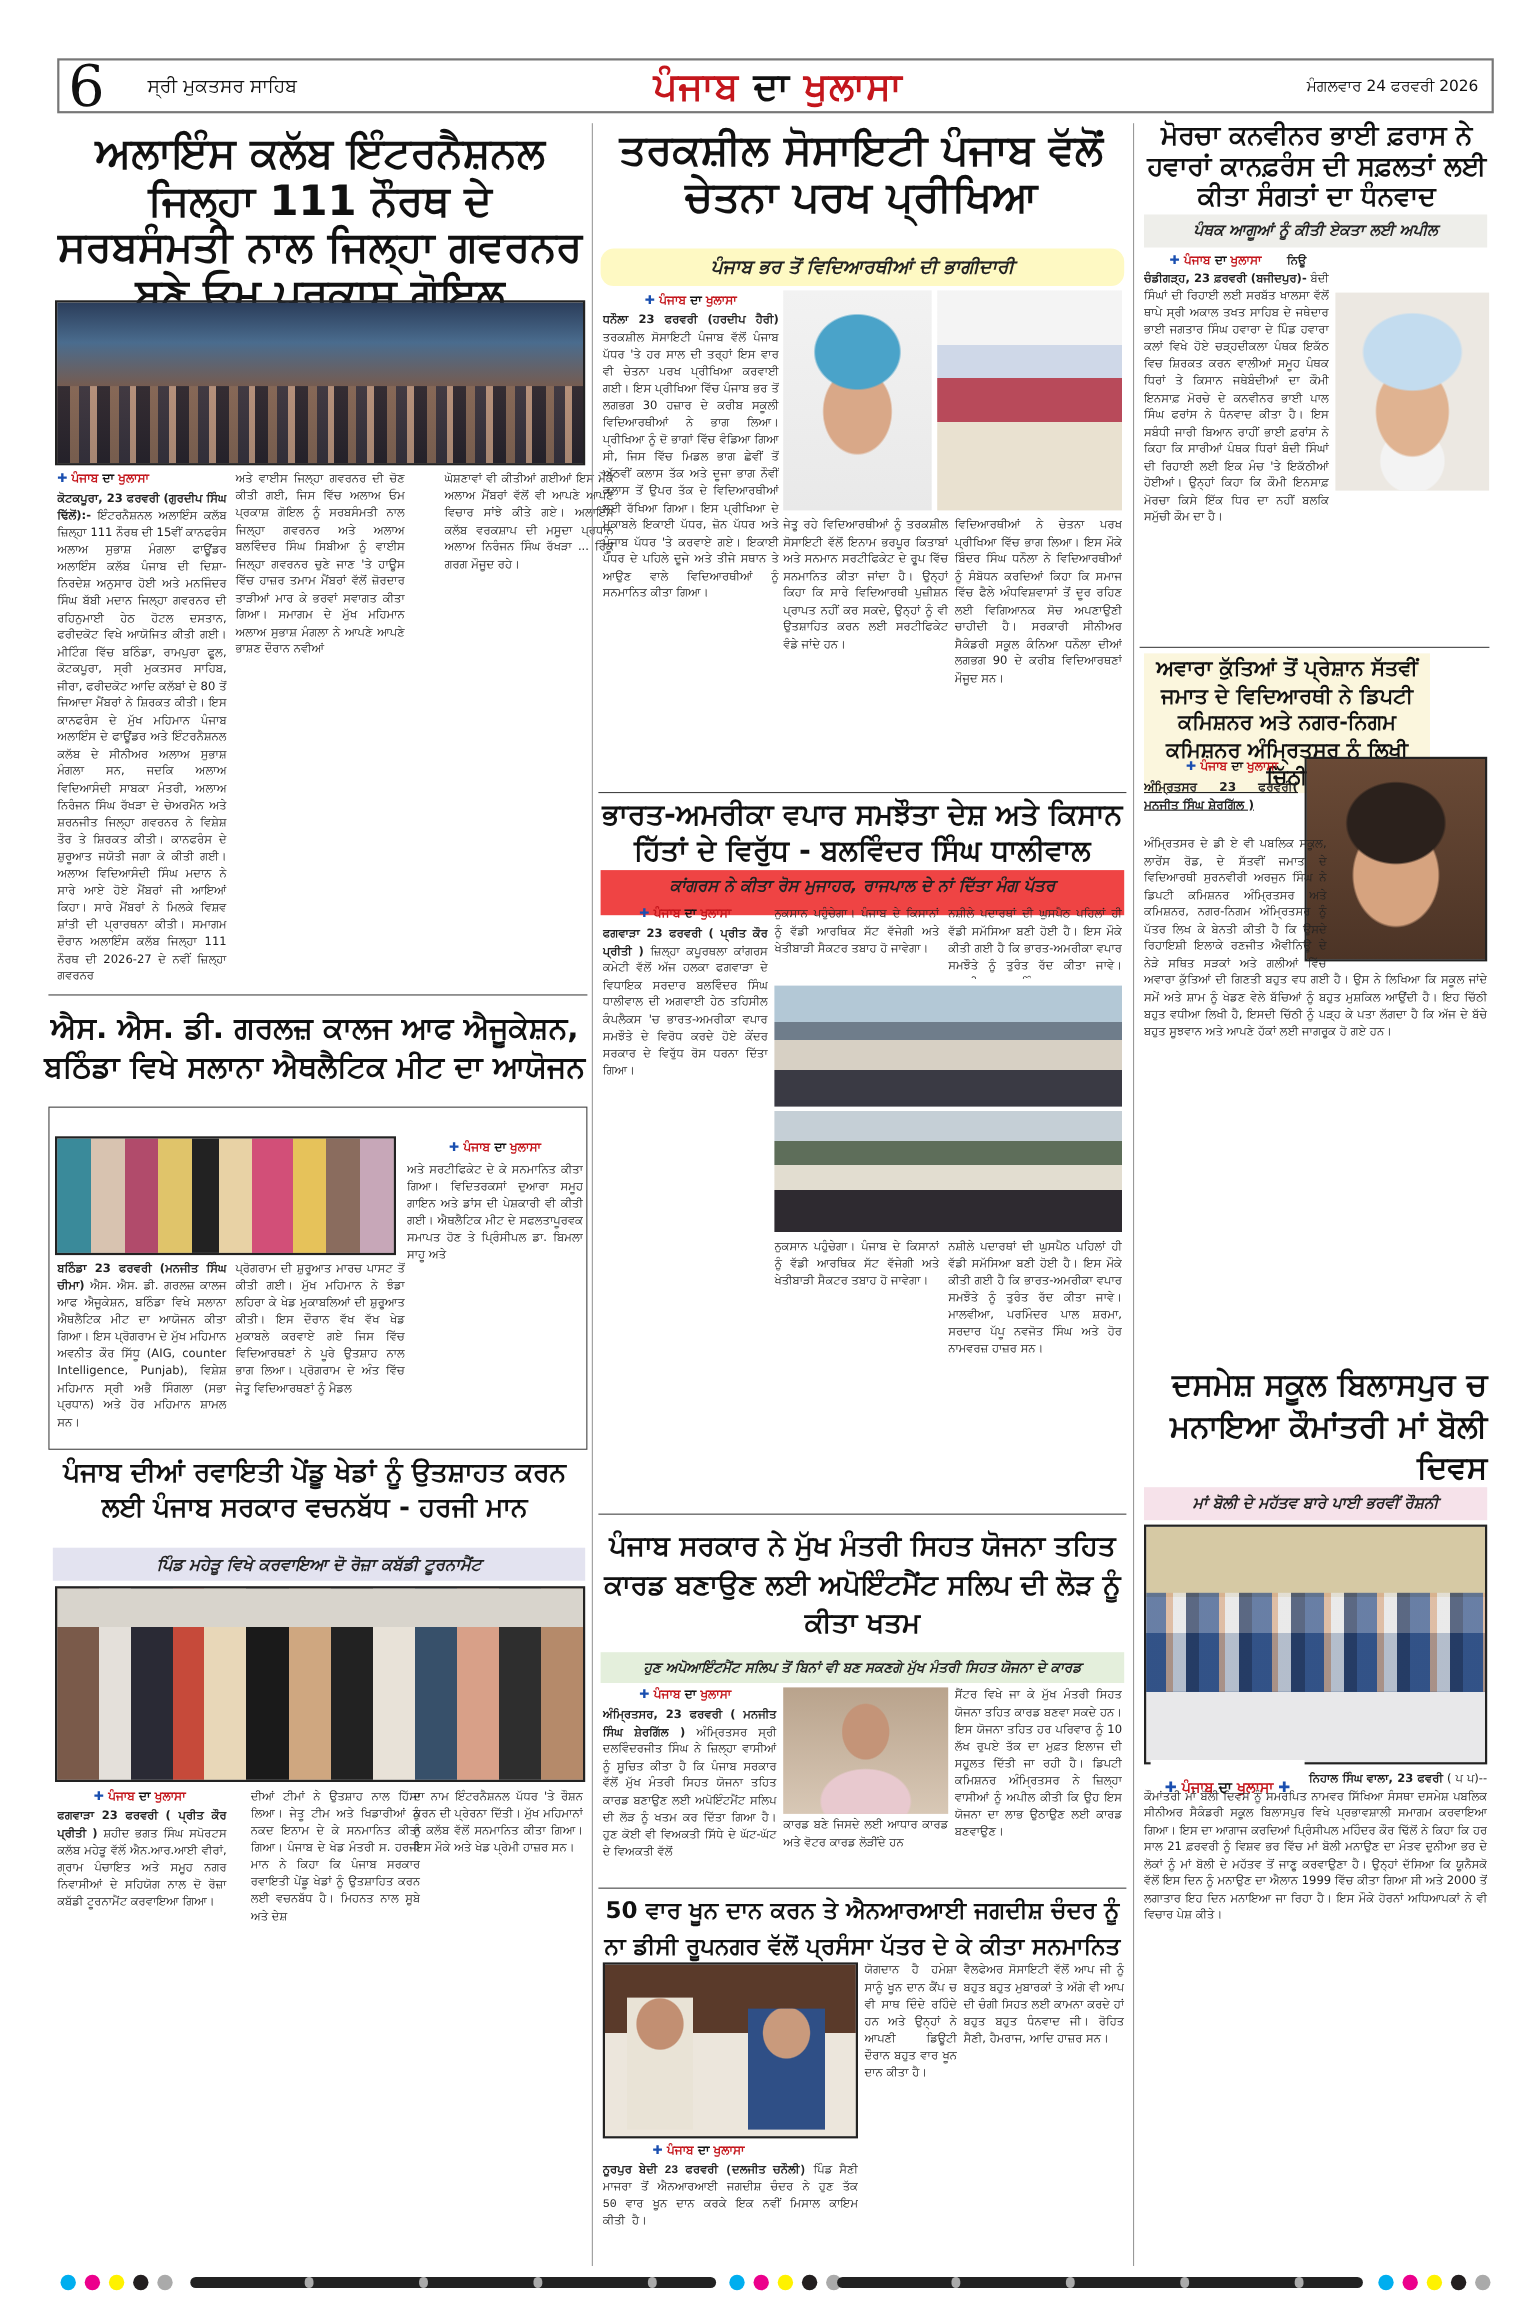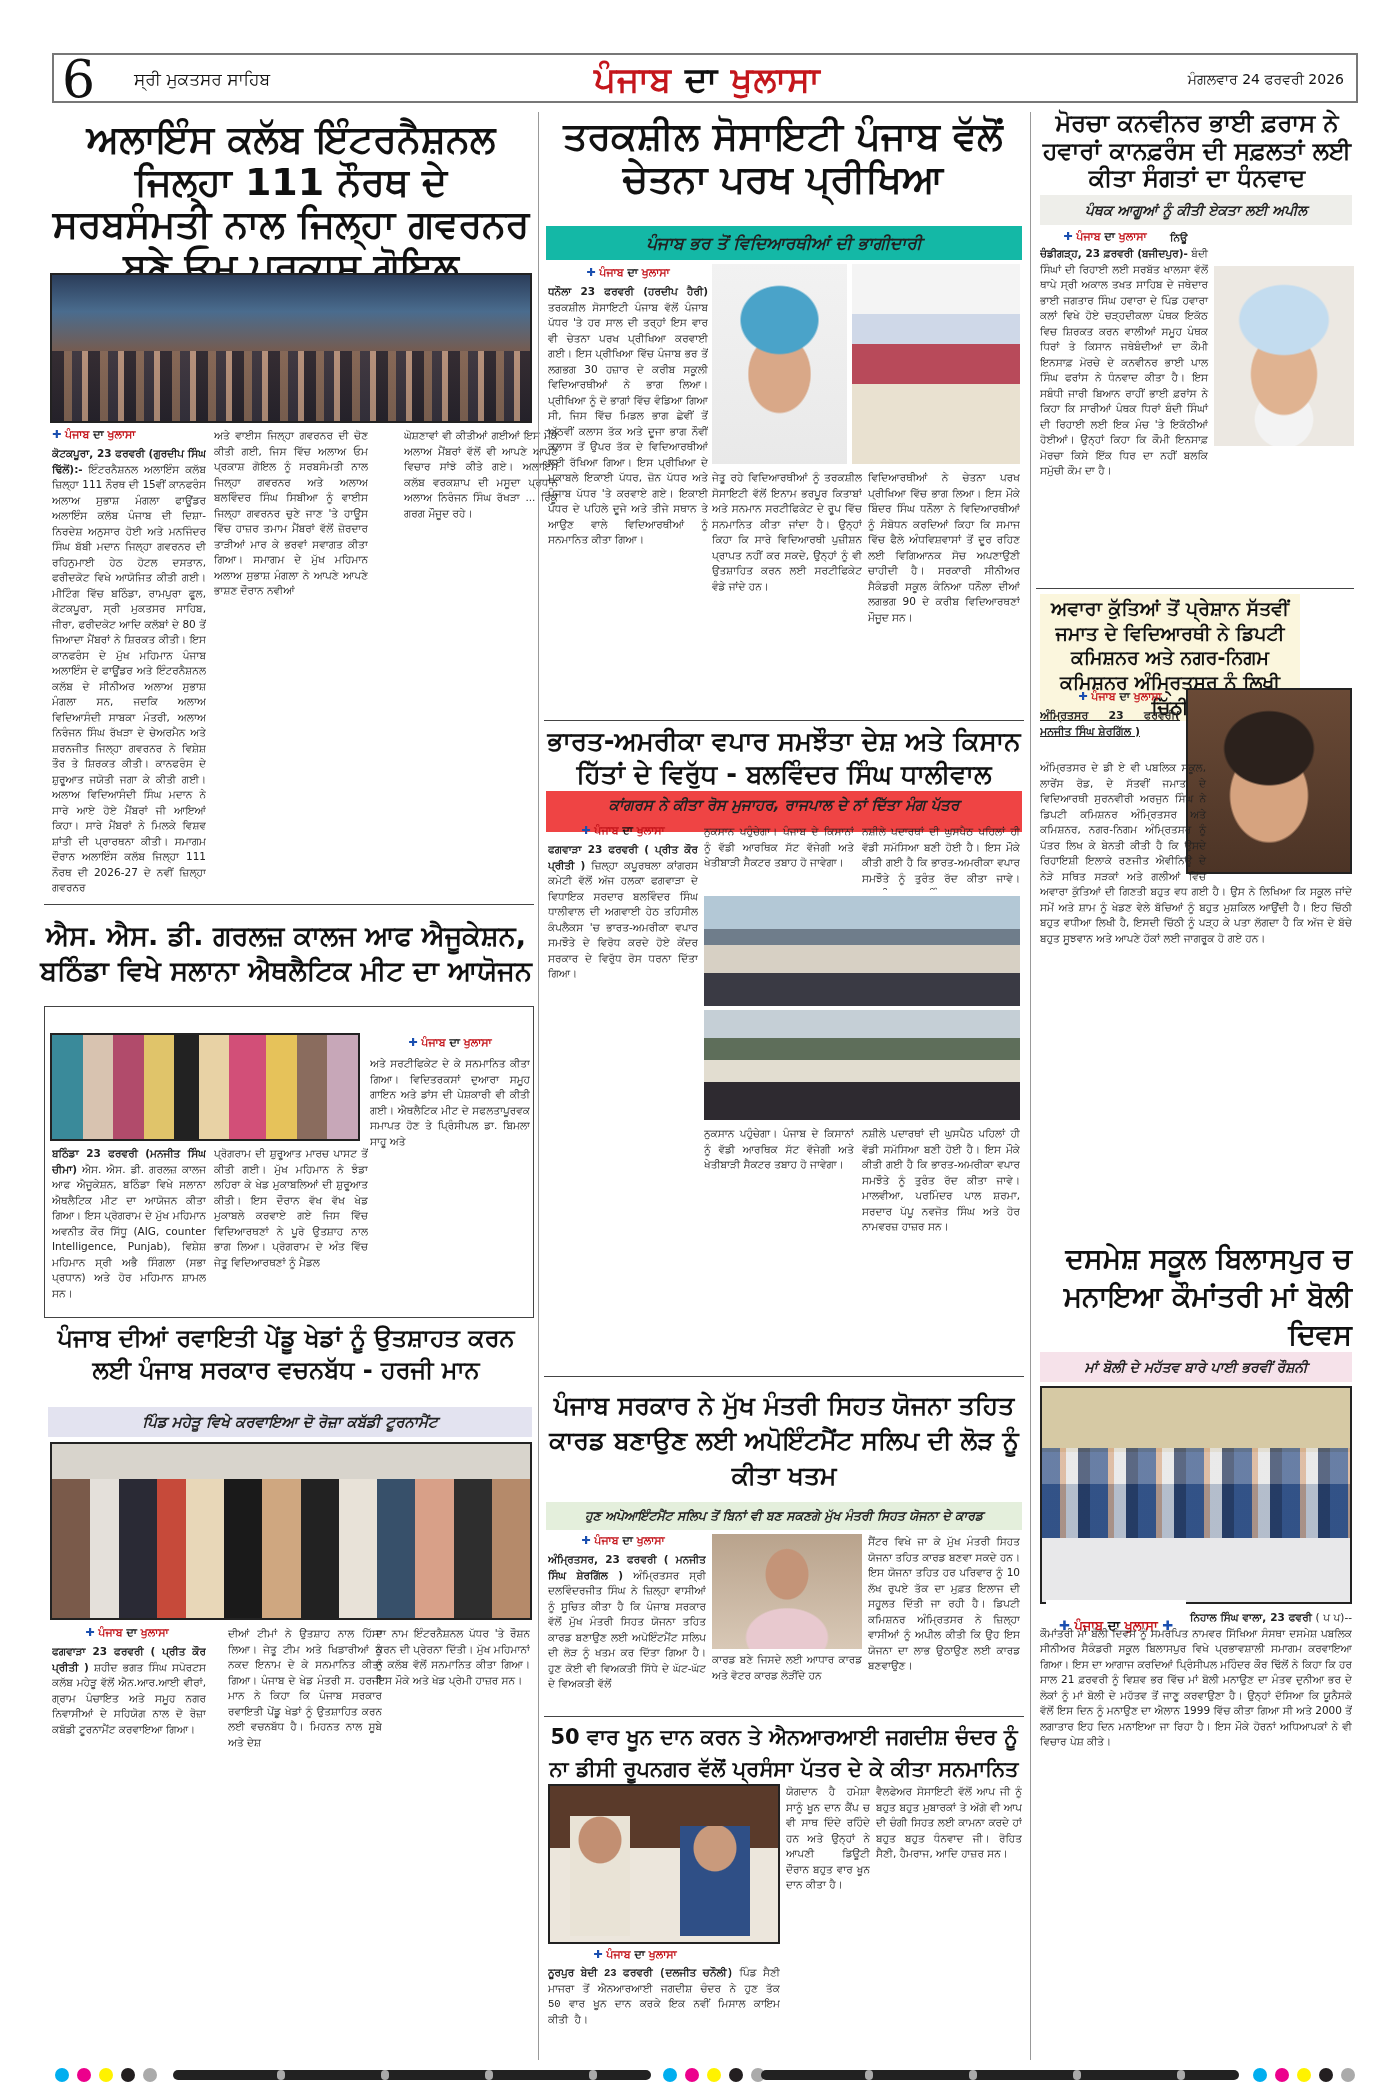--- a/index.html
+++ b/index.html
@@ -57,21 +57,21 @@
   <span>ਇੰਟਰਨੈਸ਼ਨਲ ਅਲਾਇੰਸ ਕਲੱਬ ਜ਼ਿਲ੍ਹਾ 111 ਨੌਰਥ ਦੀ 15ਵੀਂ ਕਾਨਫਰੰਸ ਅਲਾਅ ਸੁਭਾਸ਼ ਮੰਗਲਾ ਫਾਊਂਡਰ ਅਲਾਇੰਸ ਕਲੱਬ ਪੰਜਾਬ ਦੀ ਦਿਸ਼ਾ-ਨਿਰਦੇਸ਼ ਅਨੁਸਾਰ ਹੋਈ ਅਤੇ ਮਨਜਿੰਦਰ ਸਿੰਘ ਬੱਬੀ ਮਦਾਨ ਜਿਲ੍ਹਾ ਗਵਰਨਰ ਦੀ ਰਹਿਨੁਮਾਈ ਹੇਠ ਹੋਟਲ ਦਸਤਾਨ, ਫਰੀਦਕੋਟ ਵਿਖੇ ਆਯੋਜਿਤ ਕੀਤੀ ਗਈ। ਮੀਟਿੰਗ ਵਿੱਚ ਬਠਿੰਡਾ, ਰਾਮਪੁਰਾ ਫੂਲ, ਕੋਟਕਪੂਰਾ, ਸ੍ਰੀ ਮੁਕਤਸਰ ਸਾਹਿਬ, ਜੀਰਾ, ਫਰੀਦਕੋਟ ਆਦਿ ਕਲੱਬਾਂ ਦੇ 80 ਤੋਂ ਜਿਆਦਾ ਮੈਂਬਰਾਂ ਨੇ ਸ਼ਿਰਕਤ ਕੀਤੀ। ਇਸ ਕਾਨਫਰੰਸ ਦੇ ਮੁੱਖ ਮਹਿਮਾਨ ਪੰਜਾਬ ਅਲਾਇੰਸ ਦੇ ਫਾਊਂਡਰ ਅਤੇ ਇੰਟਰਨੈਸ਼ਨਲ ਕਲੱਬ ਦੇ ਸੀਨੀਅਰ ਅਲਾਅ ਸੁਭਾਸ਼ ਮੰਗਲਾ ਸਨ, ਜਦਕਿ ਅਲਾਅ ਵਿਦਿਆਸੰਦੀ ਸਾਬਕਾ ਮੰਤਰੀ, ਅਲਾਅ ਨਿਰੰਜਨ ਸਿੰਘ ਰੱਖੜਾ ਦੇ ਚੇਅਰਮੈਨ ਅਤੇ ਸ਼ਰਨਜੀਤ ਜਿਲ੍ਹਾ ਗਵਰਨਰ ਨੇ ਵਿਸ਼ੇਸ਼ ਤੌਰ ਤੇ ਸ਼ਿਰਕਤ ਕੀਤੀ। ਕਾਨਫਰੰਸ ਦੇ ਸ਼ੁਰੂਆਤ ਜਯੋਤੀ ਜਗਾ ਕੇ ਕੀਤੀ ਗਈ। ਅਲਾਅ ਵਿਦਿਆਸੰਦੀ ਸਿੰਘ ਮਦਾਨ ਨੇ ਸਾਰੇ ਆਏ ਹੋਏ ਮੈਂਬਰਾਂ ਜੀ ਆਇਆਂ ਕਿਹਾ। ਸਾਰੇ ਮੈਂਬਰਾਂ ਨੇ ਮਿਲਕੇ ਵਿਸ਼ਵ ਸ਼ਾਂਤੀ ਦੀ ਪ੍ਰਾਰਥਨਾ ਕੀਤੀ। ਸਮਾਗਮ ਦੌਰਾਨ ਅਲਾਇੰਸ ਕਲੱਬ ਜਿਲ੍ਹਾ 111 ਨੌਰਥ ਦੀ 2026-27 ਦੇ ਨਵੀਂ ਜ਼ਿਲ੍ਹਾ ਗਵਰਨਰ</span>
 </div>
 <div class="abs col txt-block" style="left:214px;top:428px;width:154px;height:470px;">
   <span>ਅਤੇ ਵਾਈਸ ਜਿਲ੍ਹਾ ਗਵਰਨਰ ਦੀ ਚੋਣ ਕੀਤੀ ਗਈ, ਜਿਸ ਵਿੱਚ ਅਲਾਅ ਓਮ ਪ੍ਰਕਾਸ਼ ਗੋਇਲ ਨੂੰ ਸਰਬਸੰਮਤੀ ਨਾਲ ਜਿਲ੍ਹਾ ਗਵਰਨਰ ਅਤੇ ਅਲਾਅ ਬਲਵਿੰਦਰ ਸਿੰਘ ਸਿਬੀਆ ਨੂੰ ਵਾਈਸ ਜਿਲ੍ਹਾ ਗਵਰਨਰ ਚੁਣੇ ਜਾਣ 'ਤੇ ਹਾਊਸ ਵਿੱਚ ਹਾਜ਼ਰ ਤਮਾਮ ਮੈਂਬਰਾਂ ਵੱਲੋਂ ਜ਼ੋਰਦਾਰ ਤਾੜੀਆਂ ਮਾਰ ਕੇ ਭਰਵਾਂ ਸਵਾਗਤ ਕੀਤਾ ਗਿਆ। ਸਮਾਗਮ ਦੇ ਮੁੱਖ ਮਹਿਮਾਨ ਅਲਾਅ ਸੁਭਾਸ਼ ਮੰਗਲਾ ਨੇ ਆਪਣੇ ਆਪਣੇ ਭਾਸ਼ਣ ਦੌਰਾਨ ਨਵੀਆਂ</span>
 </div>
 <div class="abs col txt-block" style="left:368px;top:428px;width:154px;height:470px;margin-left:36px;">
   <span>ਘੋਸ਼ਣਾਵਾਂ ਵੀ ਕੀਤੀਆਂ ਗਈਆਂ ਇਸ ਮੌਕੇ ਅਲਾਅ ਮੈਂਬਰਾਂ ਵੱਲੋਂ ਵੀ ਆਪਣੇ ਆਪਣੇ ਵਿਚਾਰ ਸਾਂਝੇ ਕੀਤੇ ਗਏ। ਅਲਾਇੰਸ ਕਲੱਬ ਵਰਕਸ਼ਾਪ ਦੀ ਮਸੂਦਾ ਪ੍ਰਧਾਨ ਅਲਾਅ ਨਿਰੰਜਨ ਸਿੰਘ ਰੱਖੜਾ ... ਰਿੰਕੂ ਗਰਗ ਮੌਜੂਦ ਰਹੇ।</span>
 </div>
 
 <div class="abs hl" style="left:548px;top:115px;width:470px;font-size:38px;">ਤਰਕਸ਼ੀਲ ਸੋਸਾਇਟੀ ਪੰਜਾਬ ਵੱਲੋਂ ਚੇਤਨਾ ਪਰਖ ਪ੍ਰੀਖਿਆ</div>
-<div class="abs sub" style="left:546px;top:226px;width:476px;height:34px;line-height:34px;font-size:17px;background:#14b8a6;">ਪੰਜਾਬ ਭਰ ਤੋਂ ਵਿਦਿਆਰਥੀਆਂ ਦੀ ਭਾਗੀਦਾਰੀ</div>
+<div class="abs sub" style="left:546px;top:226px;width:476px;height:34px;line-height:34px;font-size:17px;background:#fef9c3;border-radius:12px;">ਪੰਜਾਬ ਭਰ ਤੋਂ ਵਿਦਿਆਰਥੀਆਂ ਦੀ ਭਾਗੀਦਾਰੀ</div>
 <div class="abs byline" style="left:548px;top:266px;width:160px;">
   <span class="plus">✚</span>
   <span class="r">ਪੰਜਾਬ</span>
   <span class="k">ਦਾ</span>
   <span class="r">ਖੁਲਾਸਾ</span>
 </div>
 <div class="abs col txt-block" style="left:548px;top:284px;width:160px;height:440px;">
   <b>ਧਨੌਲਾ 23 ਫਰਵਰੀ (ਹਰਦੀਪ ਹੈਰੀ)</b>
   <span>ਤਰਕਸ਼ੀਲ ਸੋਸਾਇਟੀ ਪੰਜਾਬ ਵੱਲੋਂ ਪੰਜਾਬ ਪੱਧਰ 'ਤੇ ਹਰ ਸਾਲ ਦੀ ਤਰ੍ਹਾਂ ਇਸ ਵਾਰ ਵੀ ਚੇਤਨਾ ਪਰਖ ਪ੍ਰੀਖਿਆ ਕਰਵਾਈ ਗਈ। ਇਸ ਪ੍ਰੀਖਿਆ ਵਿੱਚ ਪੰਜਾਬ ਭਰ ਤੋਂ ਲਗਭਗ 30 ਹਜ਼ਾਰ ਦੇ ਕਰੀਬ ਸਕੂਲੀ ਵਿਦਿਆਰਥੀਆਂ ਨੇ ਭਾਗ ਲਿਆ। ਪ੍ਰੀਖਿਆ ਨੂੰ ਦੋ ਭਾਗਾਂ ਵਿੱਚ ਵੰਡਿਆ ਗਿਆ ਸੀ, ਜਿਸ ਵਿੱਚ ਮਿਡਲ ਭਾਗ ਛੇਵੀਂ ਤੋਂ ਅੱਠਵੀਂ ਕਲਾਸ ਤੱਕ ਅਤੇ ਦੂਜਾ ਭਾਗ ਨੌਵੀਂ ਕਲਾਸ ਤੋਂ ਉਪਰ ਤੱਕ ਦੇ ਵਿਦਿਆਰਥੀਆਂ ਲਈ ਰੱਖਿਆ ਗਿਆ। ਇਸ ਪ੍ਰੀਖਿਆ ਦੇ ਮੁਕਾਬਲੇ ਇਕਾਈ ਪੱਧਰ, ਜ਼ੋਨ ਪੱਧਰ ਅਤੇ ਪੰਜਾਬ ਪੱਧਰ 'ਤੇ ਕਰਵਾਏ ਗਏ। ਇਕਾਈ ਪੱਧਰ ਦੇ ਪਹਿਲੇ ਦੂਜੇ ਅਤੇ ਤੀਜੇ ਸਥਾਨ ਤੇ ਆਉਣ ਵਾਲੇ ਵਿਦਿਆਰਥੀਆਂ ਨੂੰ ਸਨਮਾਨਿਤ ਕੀਤਾ ਗਿਆ।</span>
 </div>

